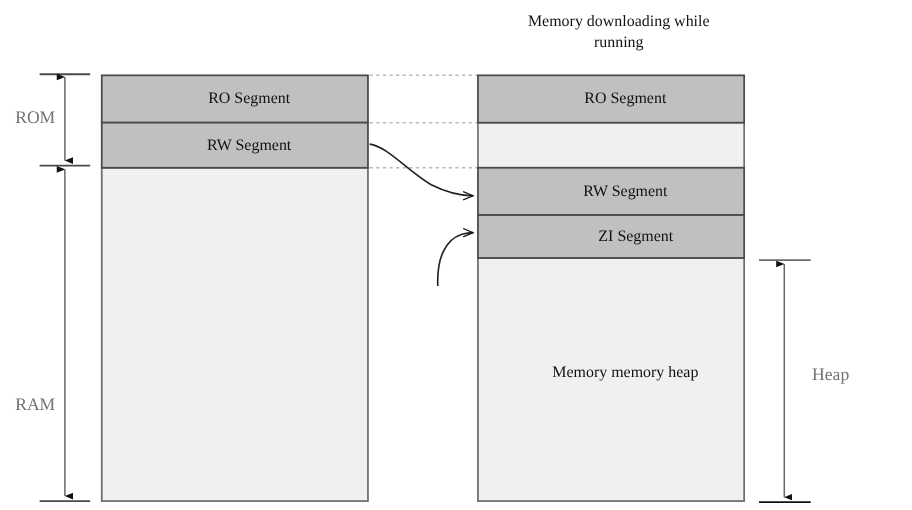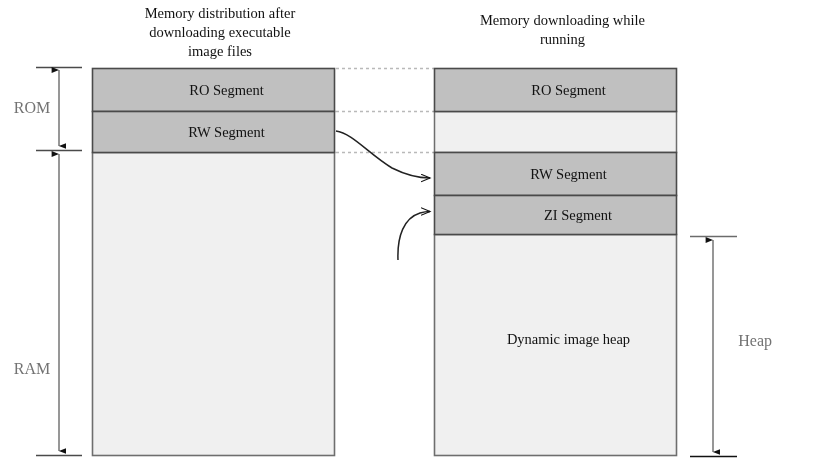--- a/index.html
+++ b/index.html
@@ -119,31 +119,28 @@
     <g>
       <line x1="690" y1="236.5" x2="737" y2="236.5" stroke="#6b6b6b" stroke-width="1.6"></line>
       <line x1="690" y1="456.5" x2="737" y2="456.5" stroke="#111111" stroke-width="1.6"></line>
       <line x1="713" y1="240" x2="713" y2="452" stroke="#6b6b6b" stroke-width="1.4" marker-start="url(#arrow-up)" marker-end="url(#arrow-down)"></line>
     </g>
 
     <path d="M336,131 C352,133 370,155 392,168 C408,176 422,178 430,178" fill="none" stroke="#222222" stroke-width="1.5" marker-end="url(#arrow-open)"></path>
     <path d="M398,260 C397,236 404,218 420,213 C425,211.5 428,211.5 430,211.5" fill="none" stroke="#222222" stroke-width="1.5" marker-end="url(#arrow-open)"></path>
   </svg>
 
-  <div class="caption" id="caption-left">Memory distribution after
-downloading executable
-image files</div>
   <div class="caption" id="caption-right">Memory downloading while
 running</div>
 
   <div class="seg-label" style="left:92px; top:81px; width:243px;">RO Segment</div>
   <div class="seg-label" style="left:92px; top:123px; width:243px;">RW Segment</div>
 
   <div class="seg-label" style="left:434px; top:81px; width:243px;">RO Segment</div>
   <div class="seg-label" style="left:434px; top:165px; width:243px;">RW Segment</div>
   <div class="seg-label" style="left:434px; top:206px; width:262px;">ZI Segment</div>
-  <div class="seg-label" style="left:434px; top:330px; width:243px;">Dynamic image heap</div>
+  <div class="seg-label" style="left:434px; top:330px; width:243px;">Memory memory heap</div>
 
   <div class="axis-label" id="label-rom">ROM</div>
   <div class="axis-label" id="label-ram">RAM</div>
   <div class="axis-label" id="label-heap">Heap</div>
 
 </div>
 
 </body></html>

